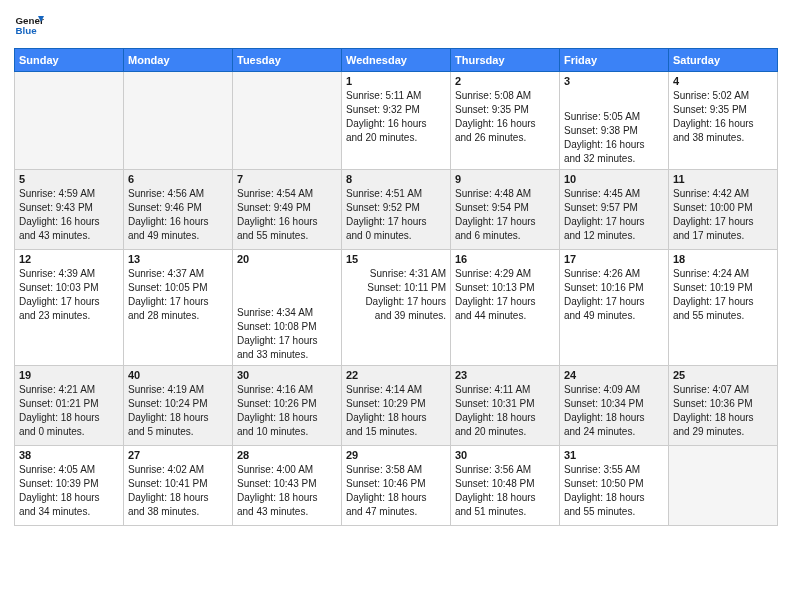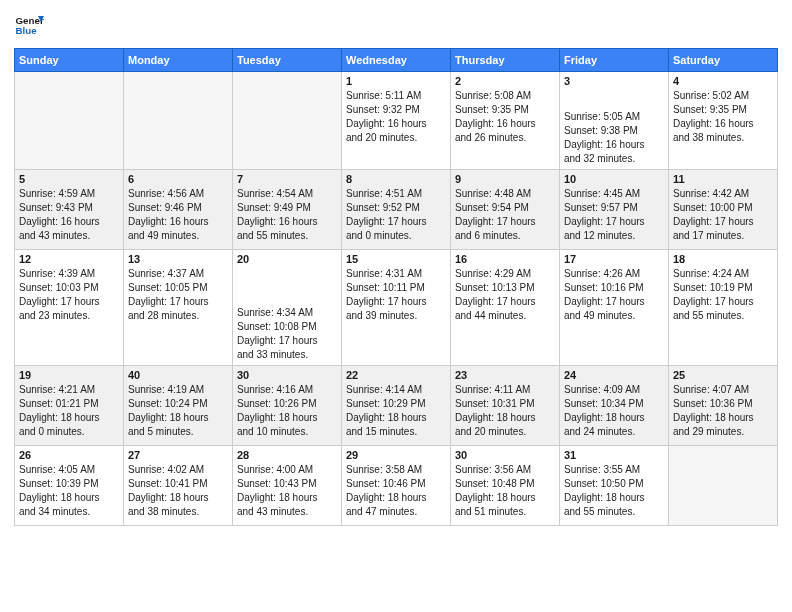--- a/index.html
+++ b/index.html
@@ -215,21 +215,21 @@
           </td>
           <td>
             <div class="day-num">20</div>
             <div class="day-info" style="white-space: pre-line; margin-top: 41px;">Sunrise: 4:34 AM
 Sunset: 10:08 PM
 Daylight: 17 hours
 and 33 minutes.</div>
           </td>
           <td>
             <div class="day-num">15</div>
-            <div class="day-info" style="white-space: pre-line;">Sunrise: 4:31 AM
+            <div class="day-info" style="white-space: pre-line; text-align: right;">Sunrise: 4:31 AM
 Sunset: 10:11 PM
 Daylight: 17 hours
 and 39 minutes.</div>
           </td>
           <td>
             <div class="day-num">16</div>
             <div class="day-info" style="white-space: pre-line;">Sunrise: 4:29 AM
 Sunset: 10:13 PM
 Daylight: 17 hours
 and 44 minutes.</div>
@@ -295,21 +295,21 @@
           <td class="shaded">
             <div class="day-num">25</div>
             <div class="day-info" style="white-space: pre-line;">Sunrise: 4:07 AM
 Sunset: 10:36 PM
 Daylight: 18 hours
 and 29 minutes.</div>
           </td>
         </tr>
         <tr>
           <td>
-            <div class="day-num">26</div>
+            <div class="day-num">38</div>
             <div class="day-info" style="white-space: pre-line;">Sunrise: 4:05 AM
 Sunset: 10:39 PM
 Daylight: 18 hours
 and 34 minutes.</div>
           </td>
           <td>
             <div class="day-num">27</div>
             <div class="day-info" style="white-space: pre-line;">Sunrise: 4:02 AM
 Sunset: 10:41 PM
 Daylight: 18 hours

